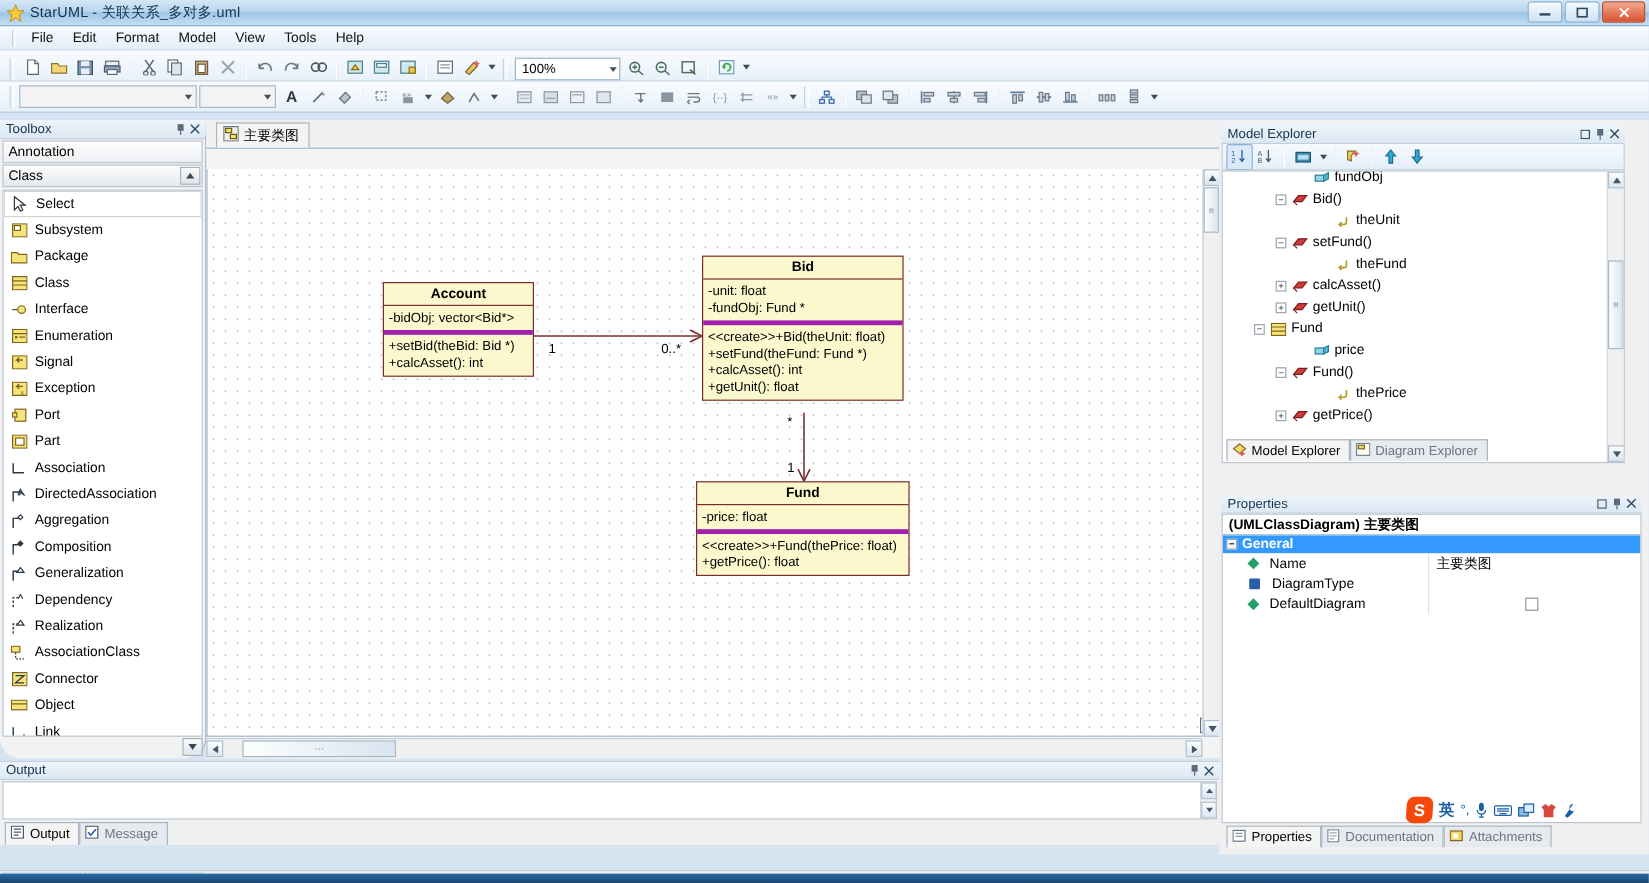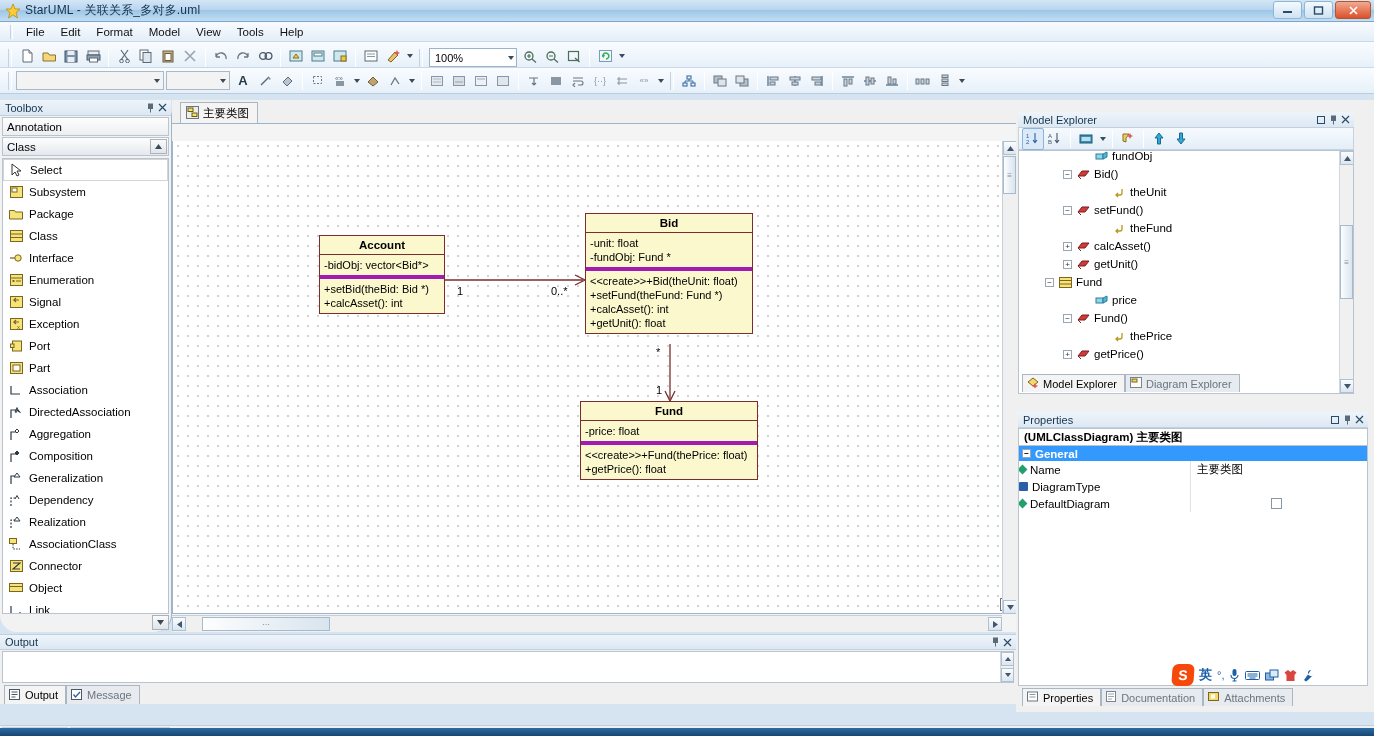--- a/index.html
+++ b/index.html
@@ -135,21 +135,21 @@
             background:#f0f0f0; border-top:1px solid #c4cfda; display:flex;align-items:center;}
   .sb-arrow{ width:14px;height:14px;background:linear-gradient(180deg,#fbfdff,#dbe6f1);
              border:1px solid #b0c0cf; display:flex;align-items:center;justify-content:center;
              font-size:7px; color:#44566a;}
   .sb-thumb{ background:linear-gradient(90deg,#fdfefe,#d8e4ef); border:1px solid #a8b9c9;
              display:flex;align-items:center;justify-content:center; color:#7b8b9b; font-size:8px;}
 
   
   .rdock{ position:absolute; left:1016px; top:100px; width:358px; height:612px;
           background:#f0f0f0; }
-  .mexp{ position:absolute; left:2px; top:12px; width:336px; height:282px; }
+  .mexp{ position:absolute; left:2px; top:4px; width:336px; height:282px; }
   .mexp-tbar{ height:22px; background:linear-gradient(180deg,#f6fafe,#e4eef8);
               border:1px solid #c3d3e2; border-top:none; display:flex;align-items:center; padding-left:3px;}
   .tree{ position:absolute; left:0; top:38px; right:0; bottom:0;
          background:#fff; border:1px solid #b9c4ce; overflow:hidden; }
   .trow{ height:18px; display:flex;align-items:center; font-size:11.5px; white-space:nowrap;}
   .texp{ width:9px;height:9px;border:1px solid #9aa6b1;background:#fff;
          display:flex;align-items:center;justify-content:center;font-size:8px;line-height:7px;color:#333;}
   .tspace{ width:9px;height:9px;}
   .tico{ width:16px;height:14px;display:flex;align-items:center;justify-content:center;margin:0 3px;}
   .tabstrip{ height:20px; display:flex;align-items:flex-end; padding-left:4px; gap:0; }
@@ -158,21 +158,21 @@
   .ptab.on{ background:#f4f4f4; color:#000; }
 
   .props{ position:absolute; left:2px; top:312px; width:350px; height:300px;}
   .prop-title{ height:17px; background:#fff; border:1px solid #b9c4ce; border-bottom:none;
                display:flex;align-items:center;padding-left:5px;font-weight:bold;font-size:11.5px;}
   .prop-grid{ position:absolute; left:0; top:33px; right:0; bottom:26px;
               background:#fff; border:1px solid #b9c4ce; overflow:hidden;}
   .pg-group{ height:15px; background:#3399ff; color:#fff; font-weight:bold; font-size:11.5px;
              display:flex;align-items:center; padding-left:3px; gap:4px;}
   .pg-row{ height:17px; display:flex; align-items:center; font-size:11.5px;}
-  .pg-label{ width:172px; display:flex;align-items:center; gap:4px; 
+  .pg-label{ width:172px; display:flex;align-items:center; gap:10px; padding-left:22px;
              border-right:1px solid #dfe3e8; height:17px;}
   .pg-val{ flex:1; padding-left:6px; display:flex;align-items:center;}
   .chk{ width:11px;height:11px;border:1px solid #8a96a2;background:#fff; margin-left:74px;}
   .dia{ width:7px;height:7px;background:#22a06b;transform:rotate(45deg); }
   .lock{ width:9px;height:9px;background:#2a5ea8;border-radius:1px;}
 
   
   .output{ position:absolute; left:0; top:634px; width:1016px; height:70px; background:#f0f0f0;}
   .out-body{ position:absolute; left:2px; top:17px; right:2px; height:32px; background:#fff;
              border:1px solid #b9c4ce; display:flex;}

